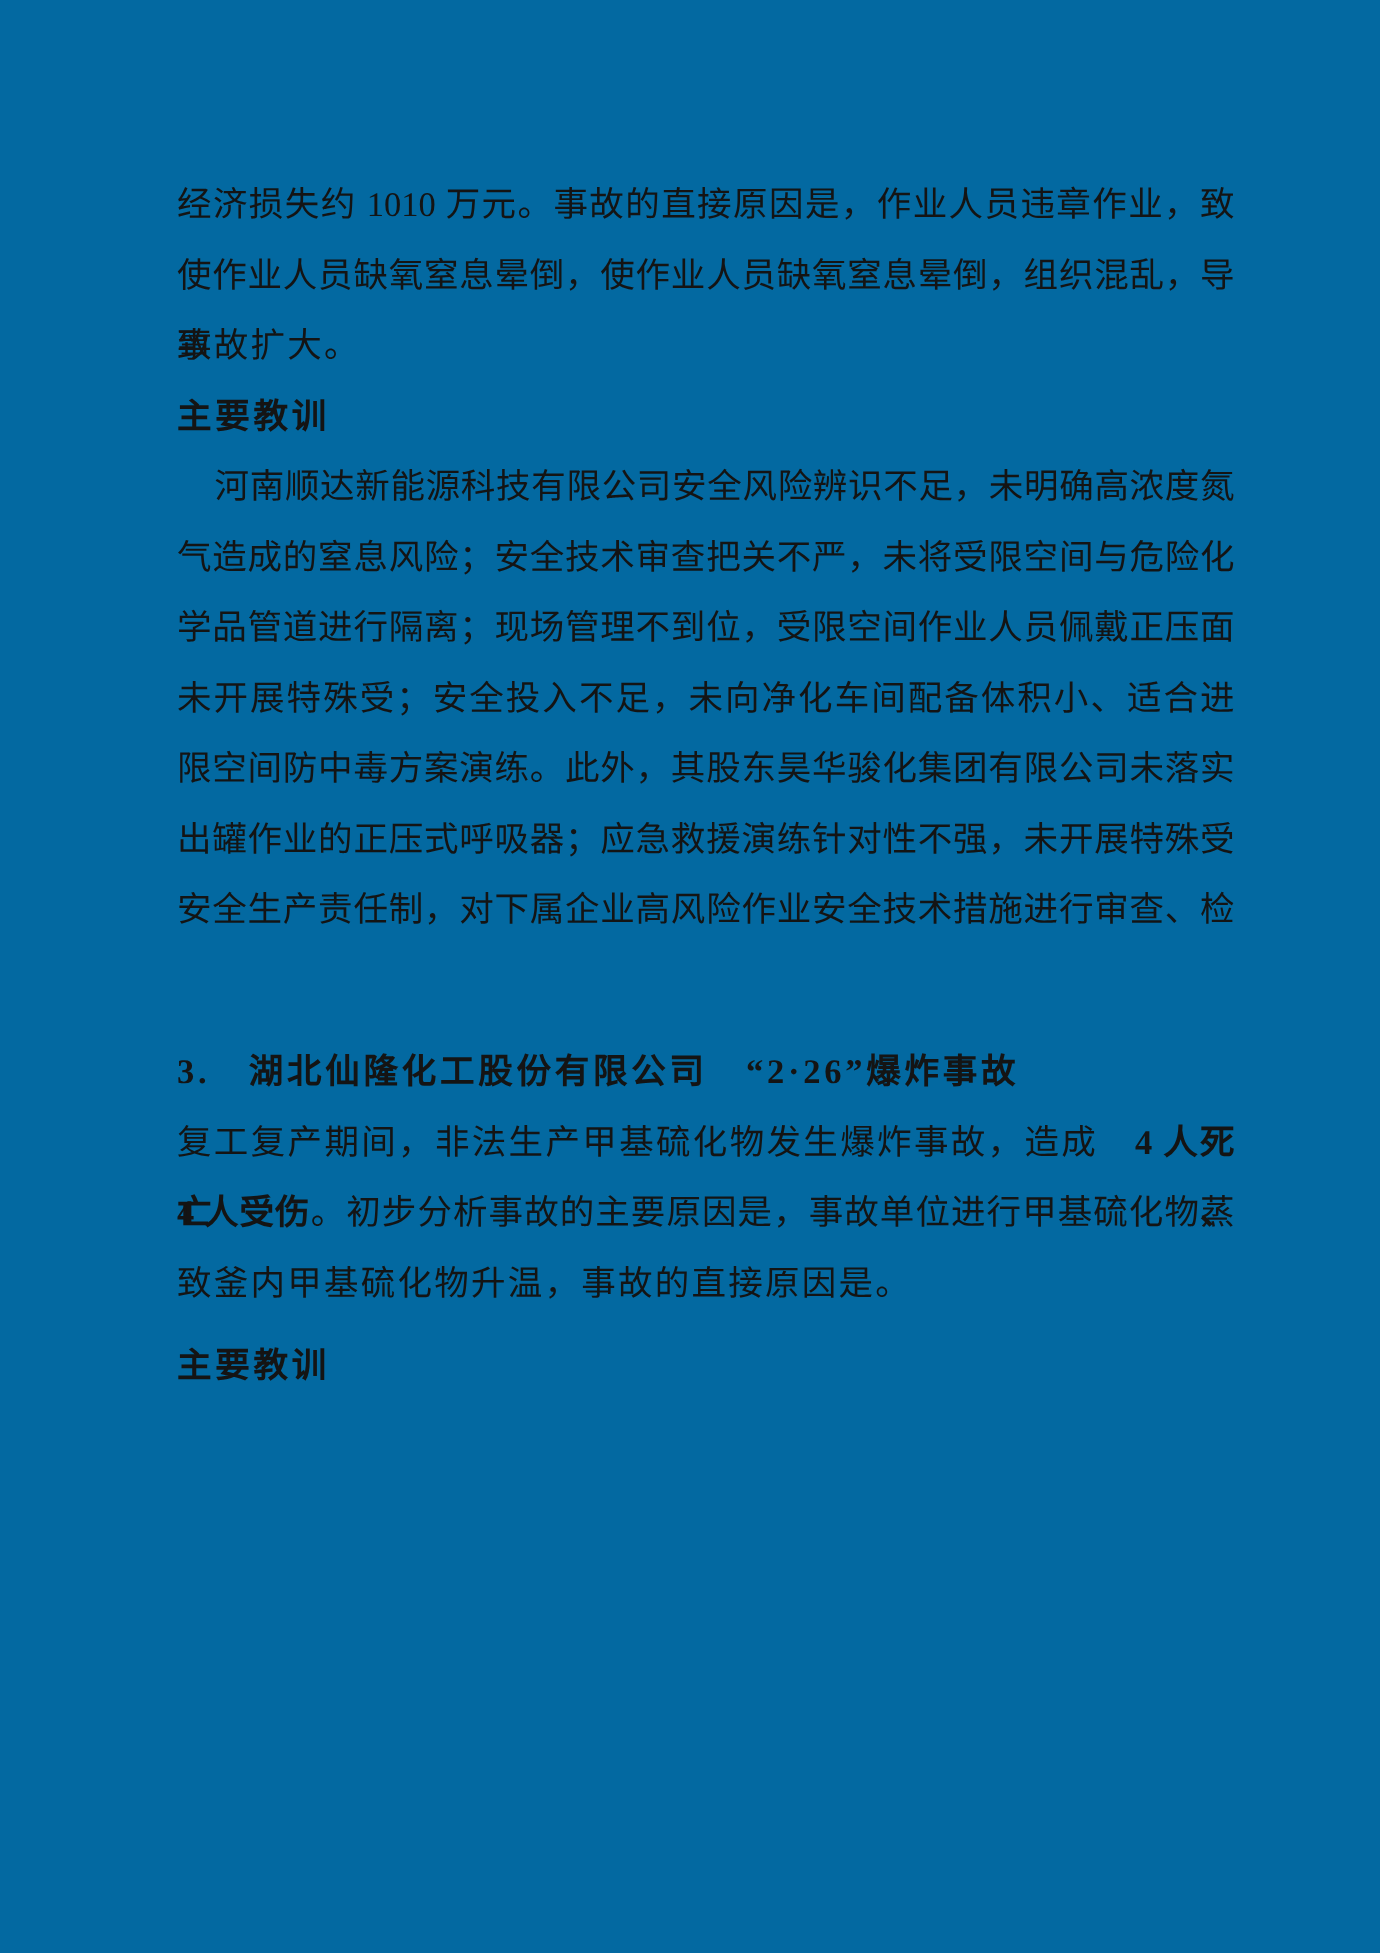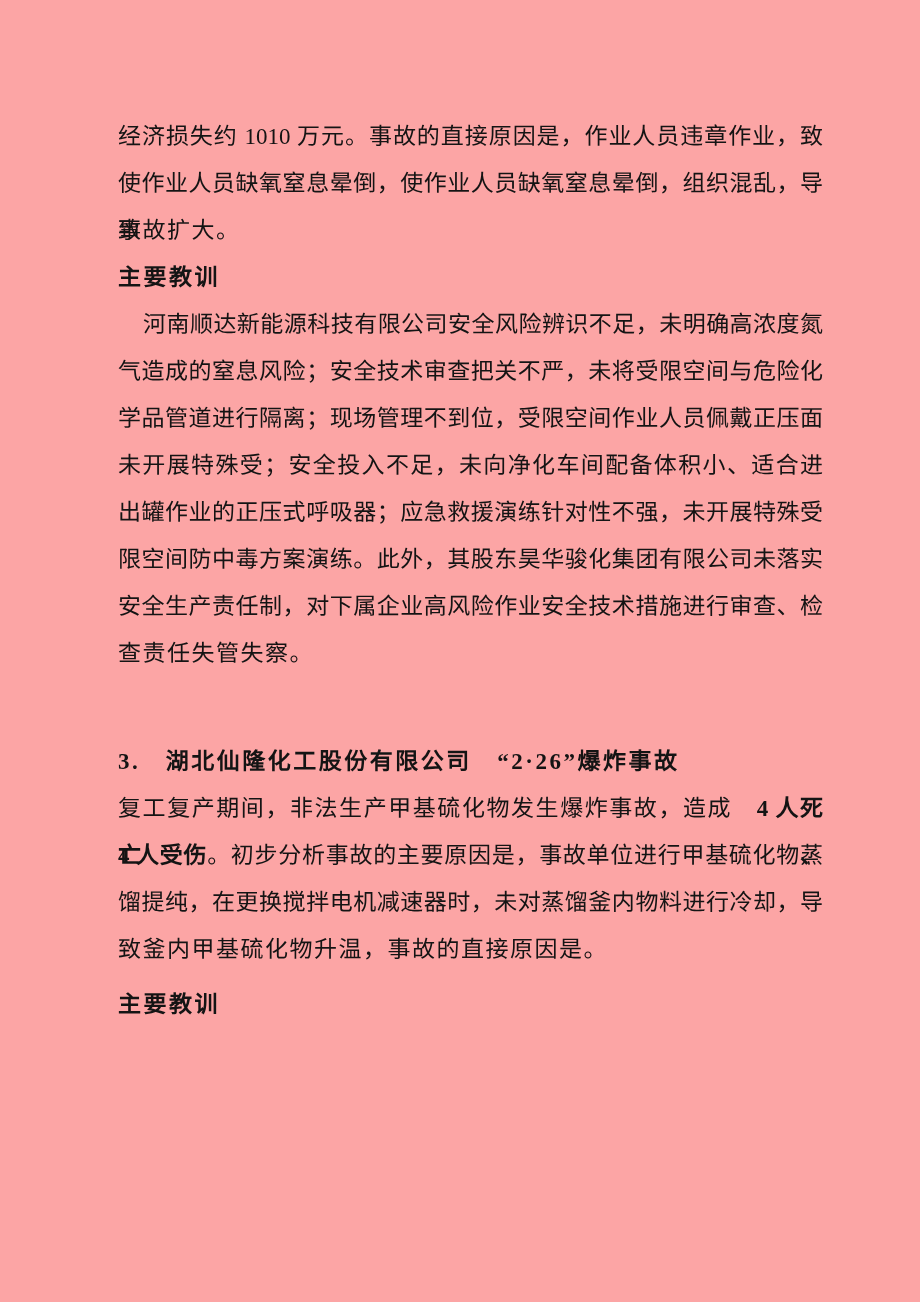--- a/index.html
+++ b/index.html
@@ -4,21 +4,21 @@
 <style>
   html, body {
     margin: 0;
     padding: 0;
     background: #ffffff;
   }
   .page {
     position: relative;
     width: 920px;
     height: 1302px;
-    background: #fca5a5;
+    background: #0369a1;
     overflow: hidden;
     font-family: "Liberation Serif", "DejaVu Serif", serif;
     color: #141414;
   }
   .content {
     position: absolute;
     left: 118px;
     top: 113px;
     width: 705px;
   }
@@ -63,31 +63,29 @@
         <div class="line" data-name="text-line"><span class="seg" data-name="text-segment">事故扩大。</span></div>
       </div>
       <div class="block heading" data-name="heading-lessons-1">
         <div class="line" data-name="text-line"><span class="seg bold" data-name="text-segment-bold">主要教训</span></div>
       </div>
       <div class="block" data-name="para-accident1-lessons">
         <div class="line j ind" data-name="text-line"><span class="seg" data-name="text-segment">河南顺达新能源科技有限公司安全风险辨识不足，未明确高浓度氮</span></div>
         <div class="line j" data-name="text-line"><span class="seg" data-name="text-segment">气造成的窒息风险；安全技术审查把关不严，未将受限空间与危险化</span></div>
         <div class="line j" data-name="text-line"><span class="seg" data-name="text-segment">学品管道进行隔离；现场管理不到位，受限空间作业人员佩戴正压面</span></div>
         <div class="line j" data-name="text-line"><span class="seg" data-name="text-segment">未开展特殊受；安全投入不足，未向净化车间配备体积小、适合进</span></div>
+        <div class="line j" data-name="text-line"><span class="seg" data-name="text-segment">限空间防中毒方案演练。此外，其股东昊华骏化集团有限公司未落实</span></div>
         <div class="line j" data-name="text-line"><span class="seg" data-name="text-segment">出罐作业的正压式呼吸器；应急救援演练针对性不强，未开展特殊受</span></div>
-        <div class="line j" data-name="text-line"><span class="seg" data-name="text-segment">限空间防中毒方案演练。此外，其股东昊华骏化集团有限公司未落实</span></div>
         <div class="line j" data-name="text-line"><span class="seg" data-name="text-segment">安全生产责任制，对下属企业高风险作业安全技术措施进行审查、检</span></div>
-        <div class="line" data-name="text-line"><span class="seg" data-name="text-segment">查责任失管失察。</span></div>
       </div>
       <div class="block heading" data-name="heading-accident-2">
         <div class="line" data-name="text-line"><span class="seg bold" data-name="text-segment-bold">3.　湖北仙隆化工股份有限公司　“2·26”爆炸事故</span></div>
       </div>
       <div class="block" data-name="para-accident2-summary">
         <div class="line j" data-name="text-line"><span class="seg" data-name="text-segment">复工复产期间，非法生产甲基硫化物发生爆炸事故，造成　</span><span class="seg bold" data-name="text-segment-bold">4 人死亡、</span></div>
         <div class="line j" data-name="text-line"><span class="seg bold" data-name="text-segment-bold">4 人受伤</span><span class="seg" data-name="text-segment">。初步分析事故的主要原因是，事故单位进行甲基硫化物蒸</span></div>
-        <div class="line j" data-name="text-line"><span class="seg" data-name="text-segment">馏提纯，在更换搅拌电机减速器时，未对蒸馏釜内物料进行冷却，导</span></div>
         <div class="line" data-name="text-line"><span class="seg" data-name="text-segment">致釜内甲基硫化物升温，事故的直接原因是。</span></div>
       </div>
       <div class="block heading" data-name="heading-lessons-2">
         <div class="line" data-name="text-line"><span class="seg bold" data-name="text-segment-bold">主要教训</span></div>
       </div>
     </div>
 </div>
 
 </body></html>

